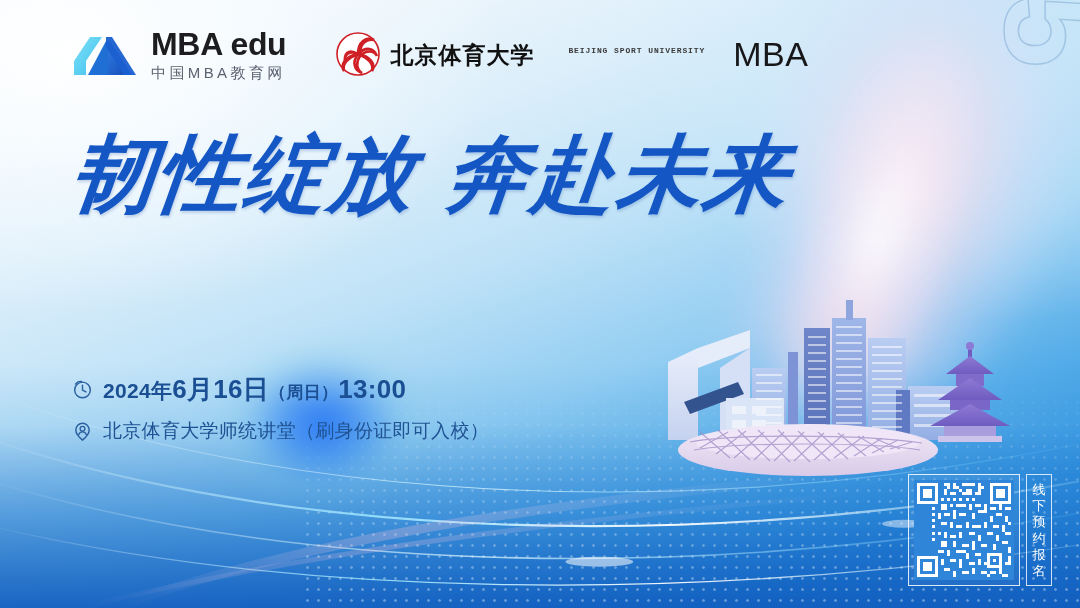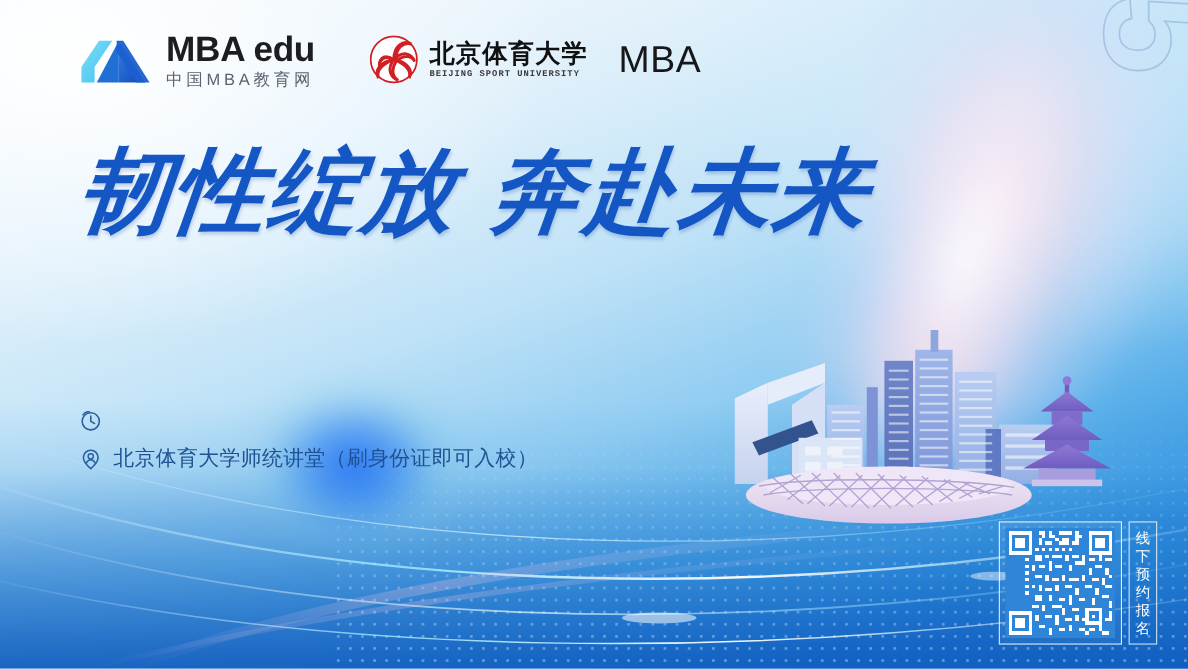--- a/index.html
+++ b/index.html
@@ -93,21 +93,21 @@
   .mbaedu{display:flex;align-items:center;gap:11px;}
   .mbaedu-mark{width:68px;height:46px;flex:0 0 auto;}
   .mbaedu-text{display:flex;flex-direction:column;line-height:1;}
   .mbaedu-title{font-size:32px;font-weight:800;color:#1d1d1f;letter-spacing:-.3px;}
   .mbaedu-sub{font-size:15px;color:#5b6370;letter-spacing:3.4px;margin-top:5px;}
 
   .divider-gap{width:6px;}
 
   .bsu{display:flex;align-items:center;gap:10px;}
   .bsu-mark{width:44px;height:44px;flex:0 0 auto;}
-  .bsu-text{display:flex;flex-direction:column;line-height:1;}
+  .bsu-text{display:flex;flex-direction:row;line-height:1;gap:34px;}
   .bsu-cn{font-size:23px;font-weight:700;color:#111;font-family:"DejaVu Serif","Liberation Serif",serif;letter-spacing:1px;}
   .bsu-en{font-size:8px;color:#3a3a3a;letter-spacing:.9px;margin-top:4px;font-family:Liberation Mono, monospace;font-weight:700;}
   .bsu-mba{font-size:34px;font-weight:400;color:#17171a;letter-spacing:.5px;margin-left:18px;}
 
   
   .badge{
     position:absolute;right:36px;top:38px;
     padding:8px 22px;border-radius:22px;
     background:linear-gradient(100deg,#4ba6e8 0%,#3f9ee6 45%,#55b4ec 100%);
     box-shadow:0 2px 10px rgba(40,120,200,.3);
@@ -277,20 +277,23 @@
   </div>
 
 
   <div class="info">
     <div class="info-row">
       <svg class="info-icon" viewBox="0 0 22 22">
         <circle cx="11" cy="11.5" r="8.2" fill="none" stroke="#2a5fa0" stroke-width="1.5"></circle>
         <path d="M11,6.6 L11,11.6 L14.6,13.6" fill="none" stroke="#2a5fa0" stroke-width="1.5" stroke-linecap="round"></path>
         <path d="M3.6,5.4 C5.2,3.2 7.6,2.2 9.8,2.6" fill="none" stroke="#2a5fa0" stroke-width="1.4" stroke-linecap="round"></path>
       </svg>
+      <div class="info-date">
+        <span>2024年</span><span class="big">6月</span><span class="big">16日</span><span class="small">（周日）</span><span class="big">13:00</span>
+      </div>
     </div>
     <div class="info-row">
       <svg class="info-icon" viewBox="0 0 22 22">
         <path d="M11,2.4 C14.9,2.4 18,5.5 18,9.4 C18,14.2 11,20 11,20 C11,20 4,14.2 4,9.4 C4,5.5 7.1,2.4 11,2.4 Z" fill="none" stroke="#2a5fa0" stroke-width="1.5"></path>
         <circle cx="11" cy="8.2" r="2.5" fill="none" stroke="#2a5fa0" stroke-width="1.4"></circle>
         <path d="M7,14.4 C7.8,12.3 9.3,11.4 11,11.4 C12.7,11.4 14.2,12.3 15,14.4" fill="none" stroke="#2a5fa0" stroke-width="1.4" stroke-linecap="round"></path>
       </svg>
       <div class="info-place">北京体育大学师统讲堂（刷身份证即可入校）</div>
     </div>
   </div>

